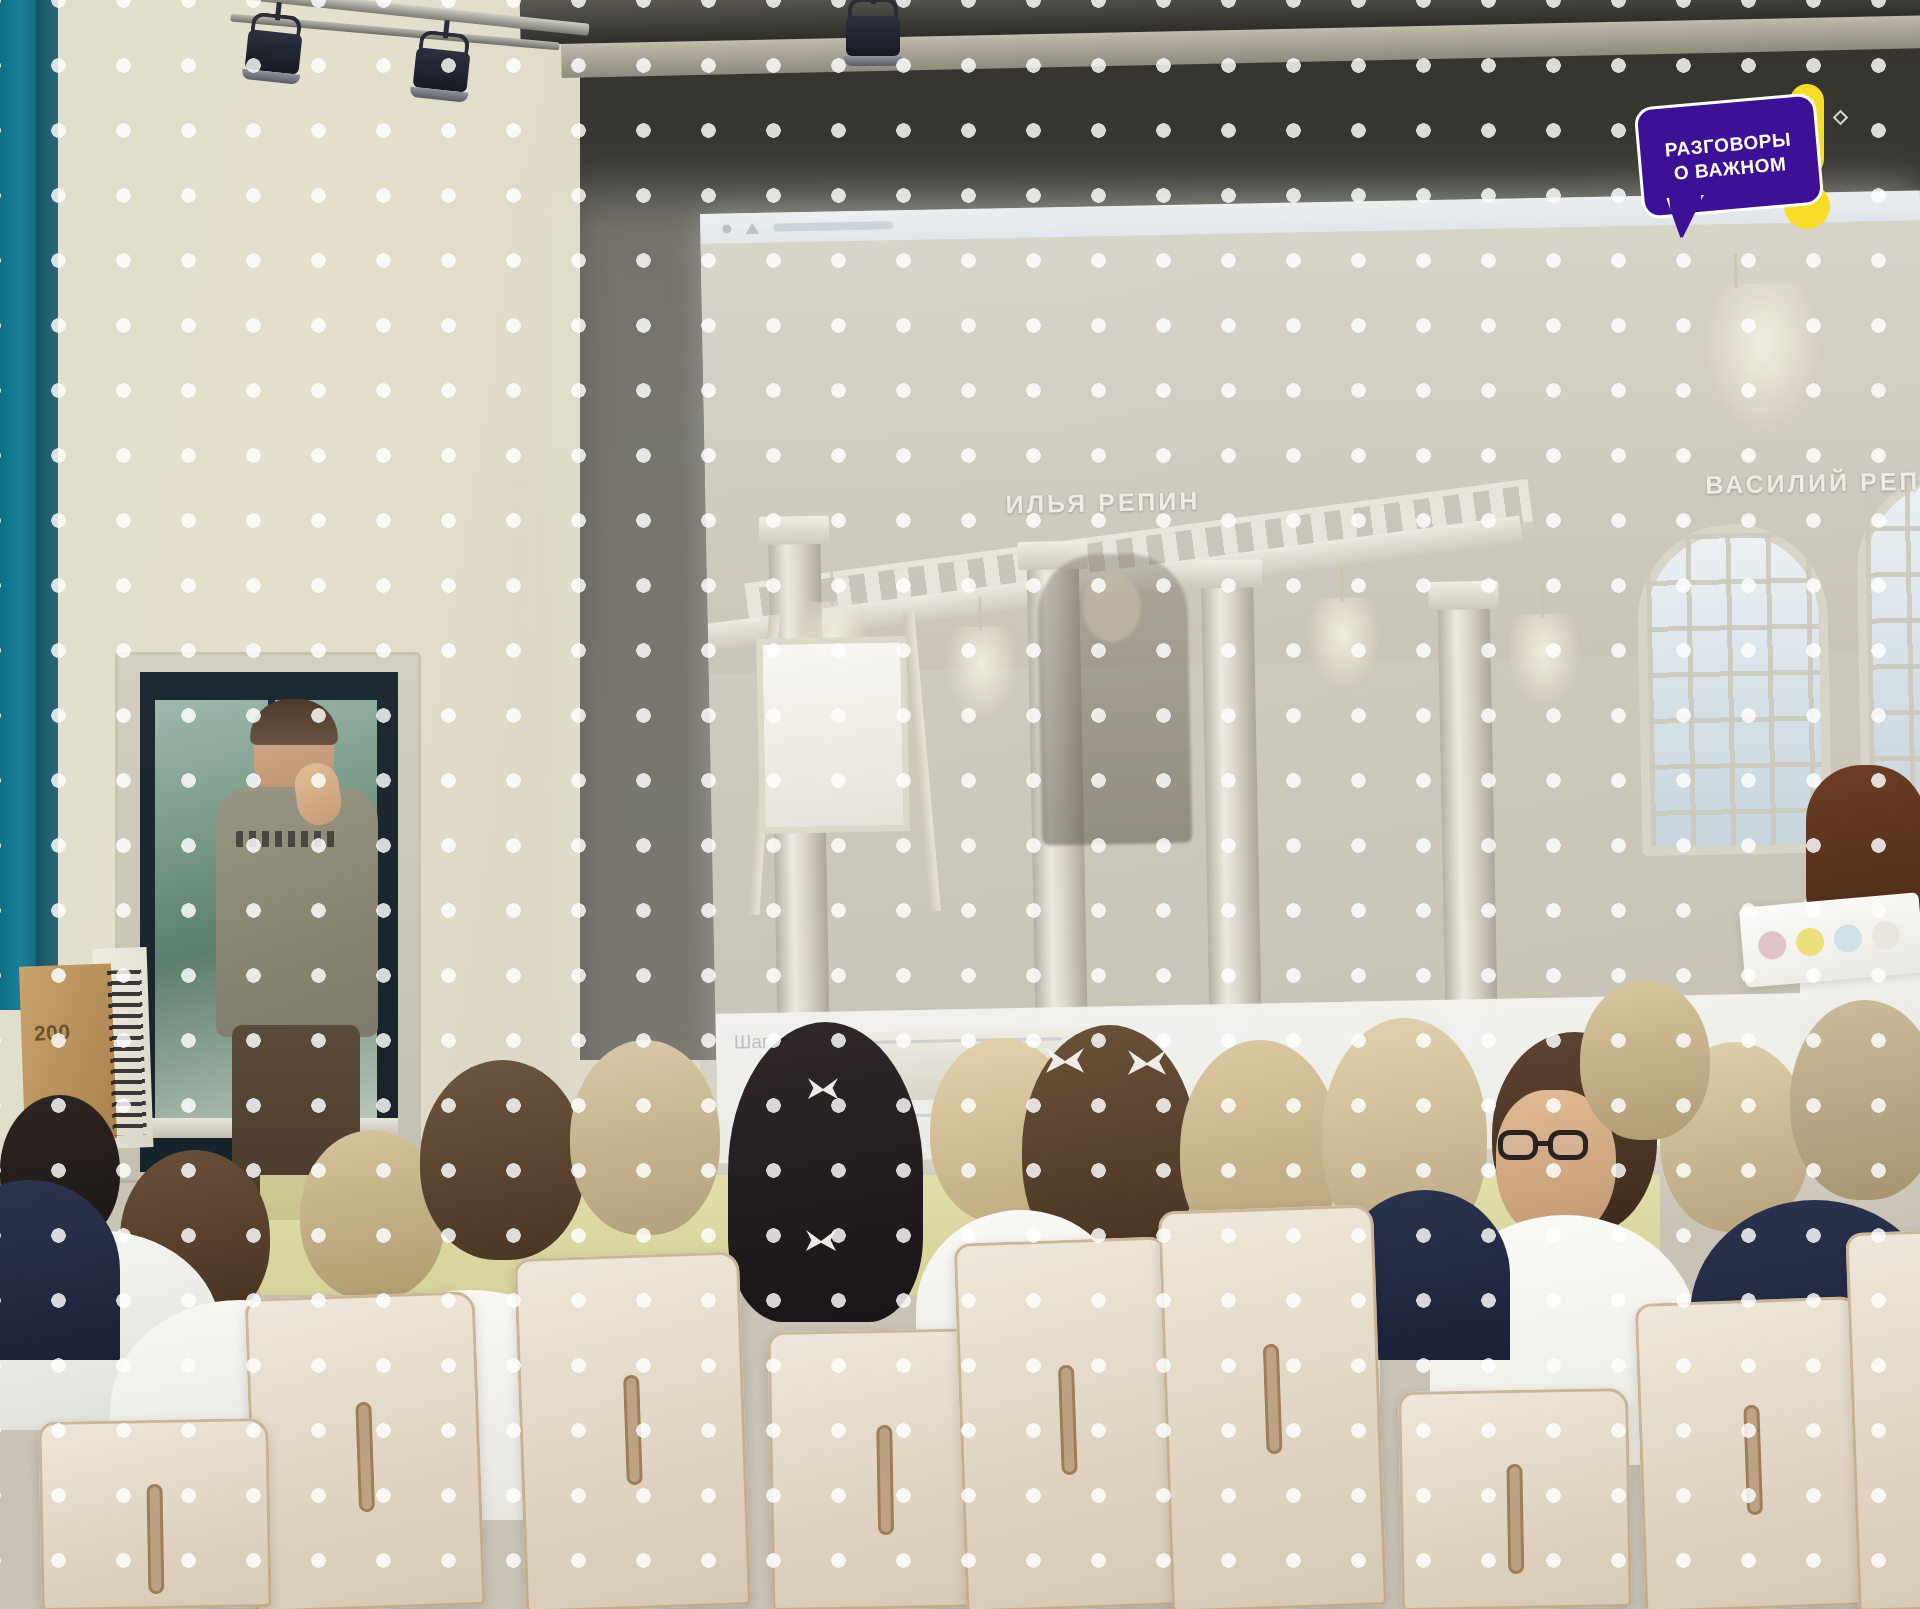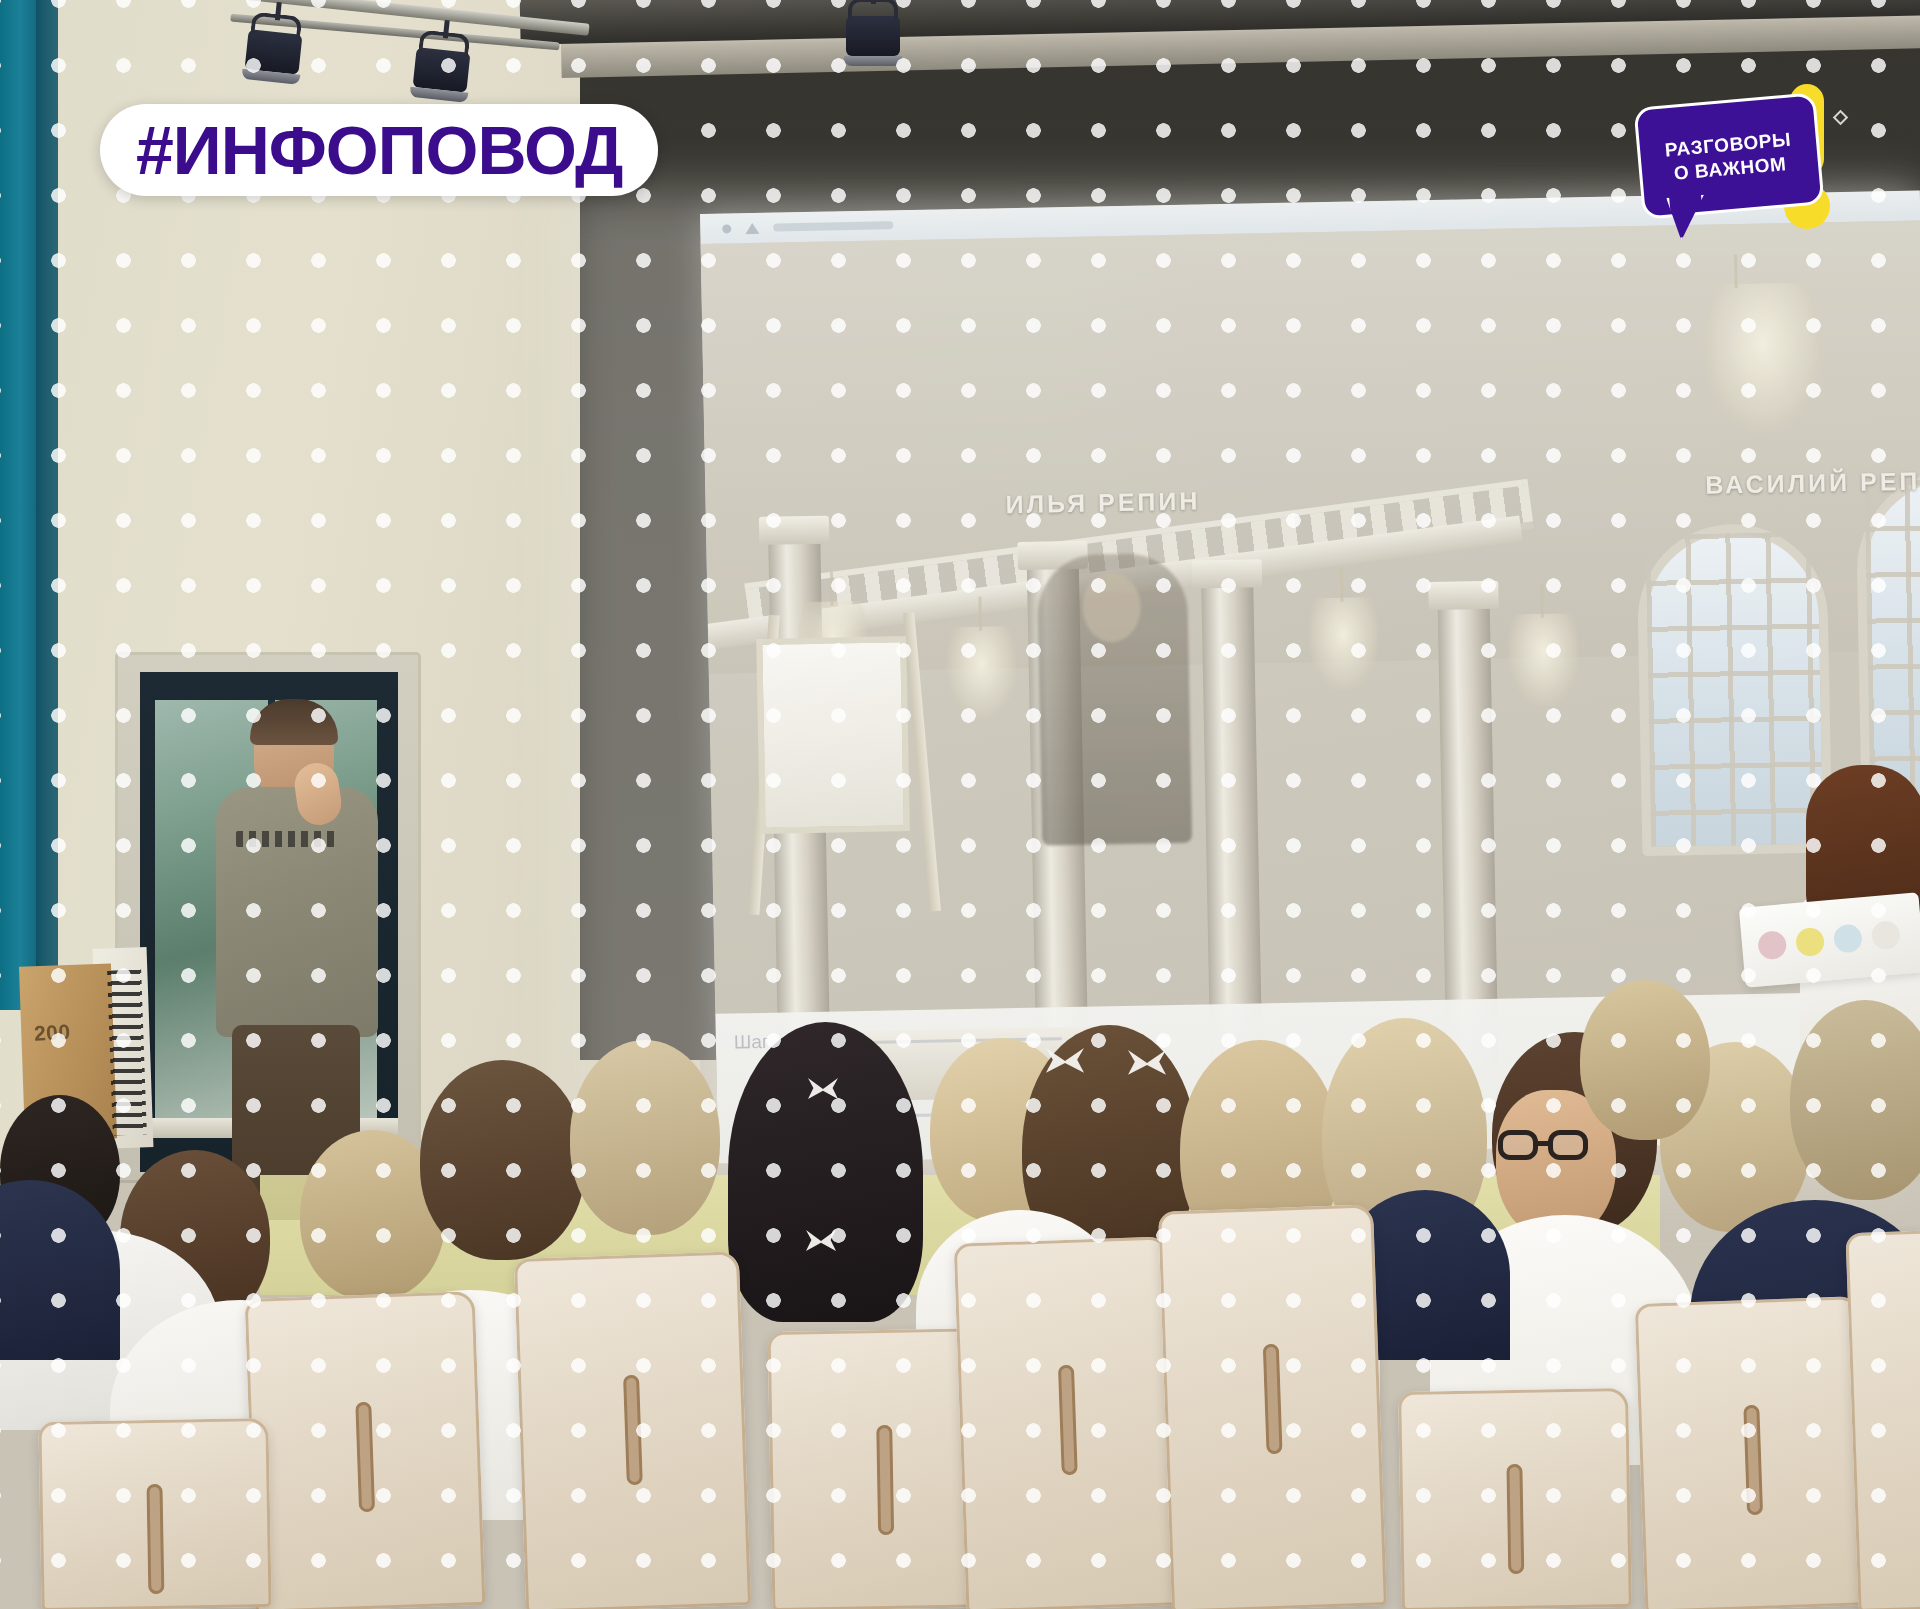--- a/index.html
+++ b/index.html
@@ -570,23 +570,20 @@
   <div class="chair" style="left:1640px; top:1300px; width:225px; height:309px; transform:rotate(-2deg);">
       <div class="handle"></div>
     </div>
   <div class="chair" style="left:1852px; top:1230px; width:180px; height:379px; transform:rotate(-2deg);"></div>
   <div class="chair" style="left:40px;   top:1420px; width:230px; height:189px; transform:rotate(-1deg);">
       <div class="handle"></div>
     </div>
 
   <div class="dots"></div>
 
-  <div class="hashtag-badge">
-    <span>#ИНФОПОВОД</span>
-  </div>
 
   <div class="logo-badge">
     <div class="excl-bar"></div>
     <div class="excl-dot"></div>
     <div class="bubble"></div>
     <div class="bubble-tail"></div>
     <div class="bubble-text">
       <span>РАЗГОВОРЫ</span>
       <span>О ВАЖНОМ</span>
     </div>

